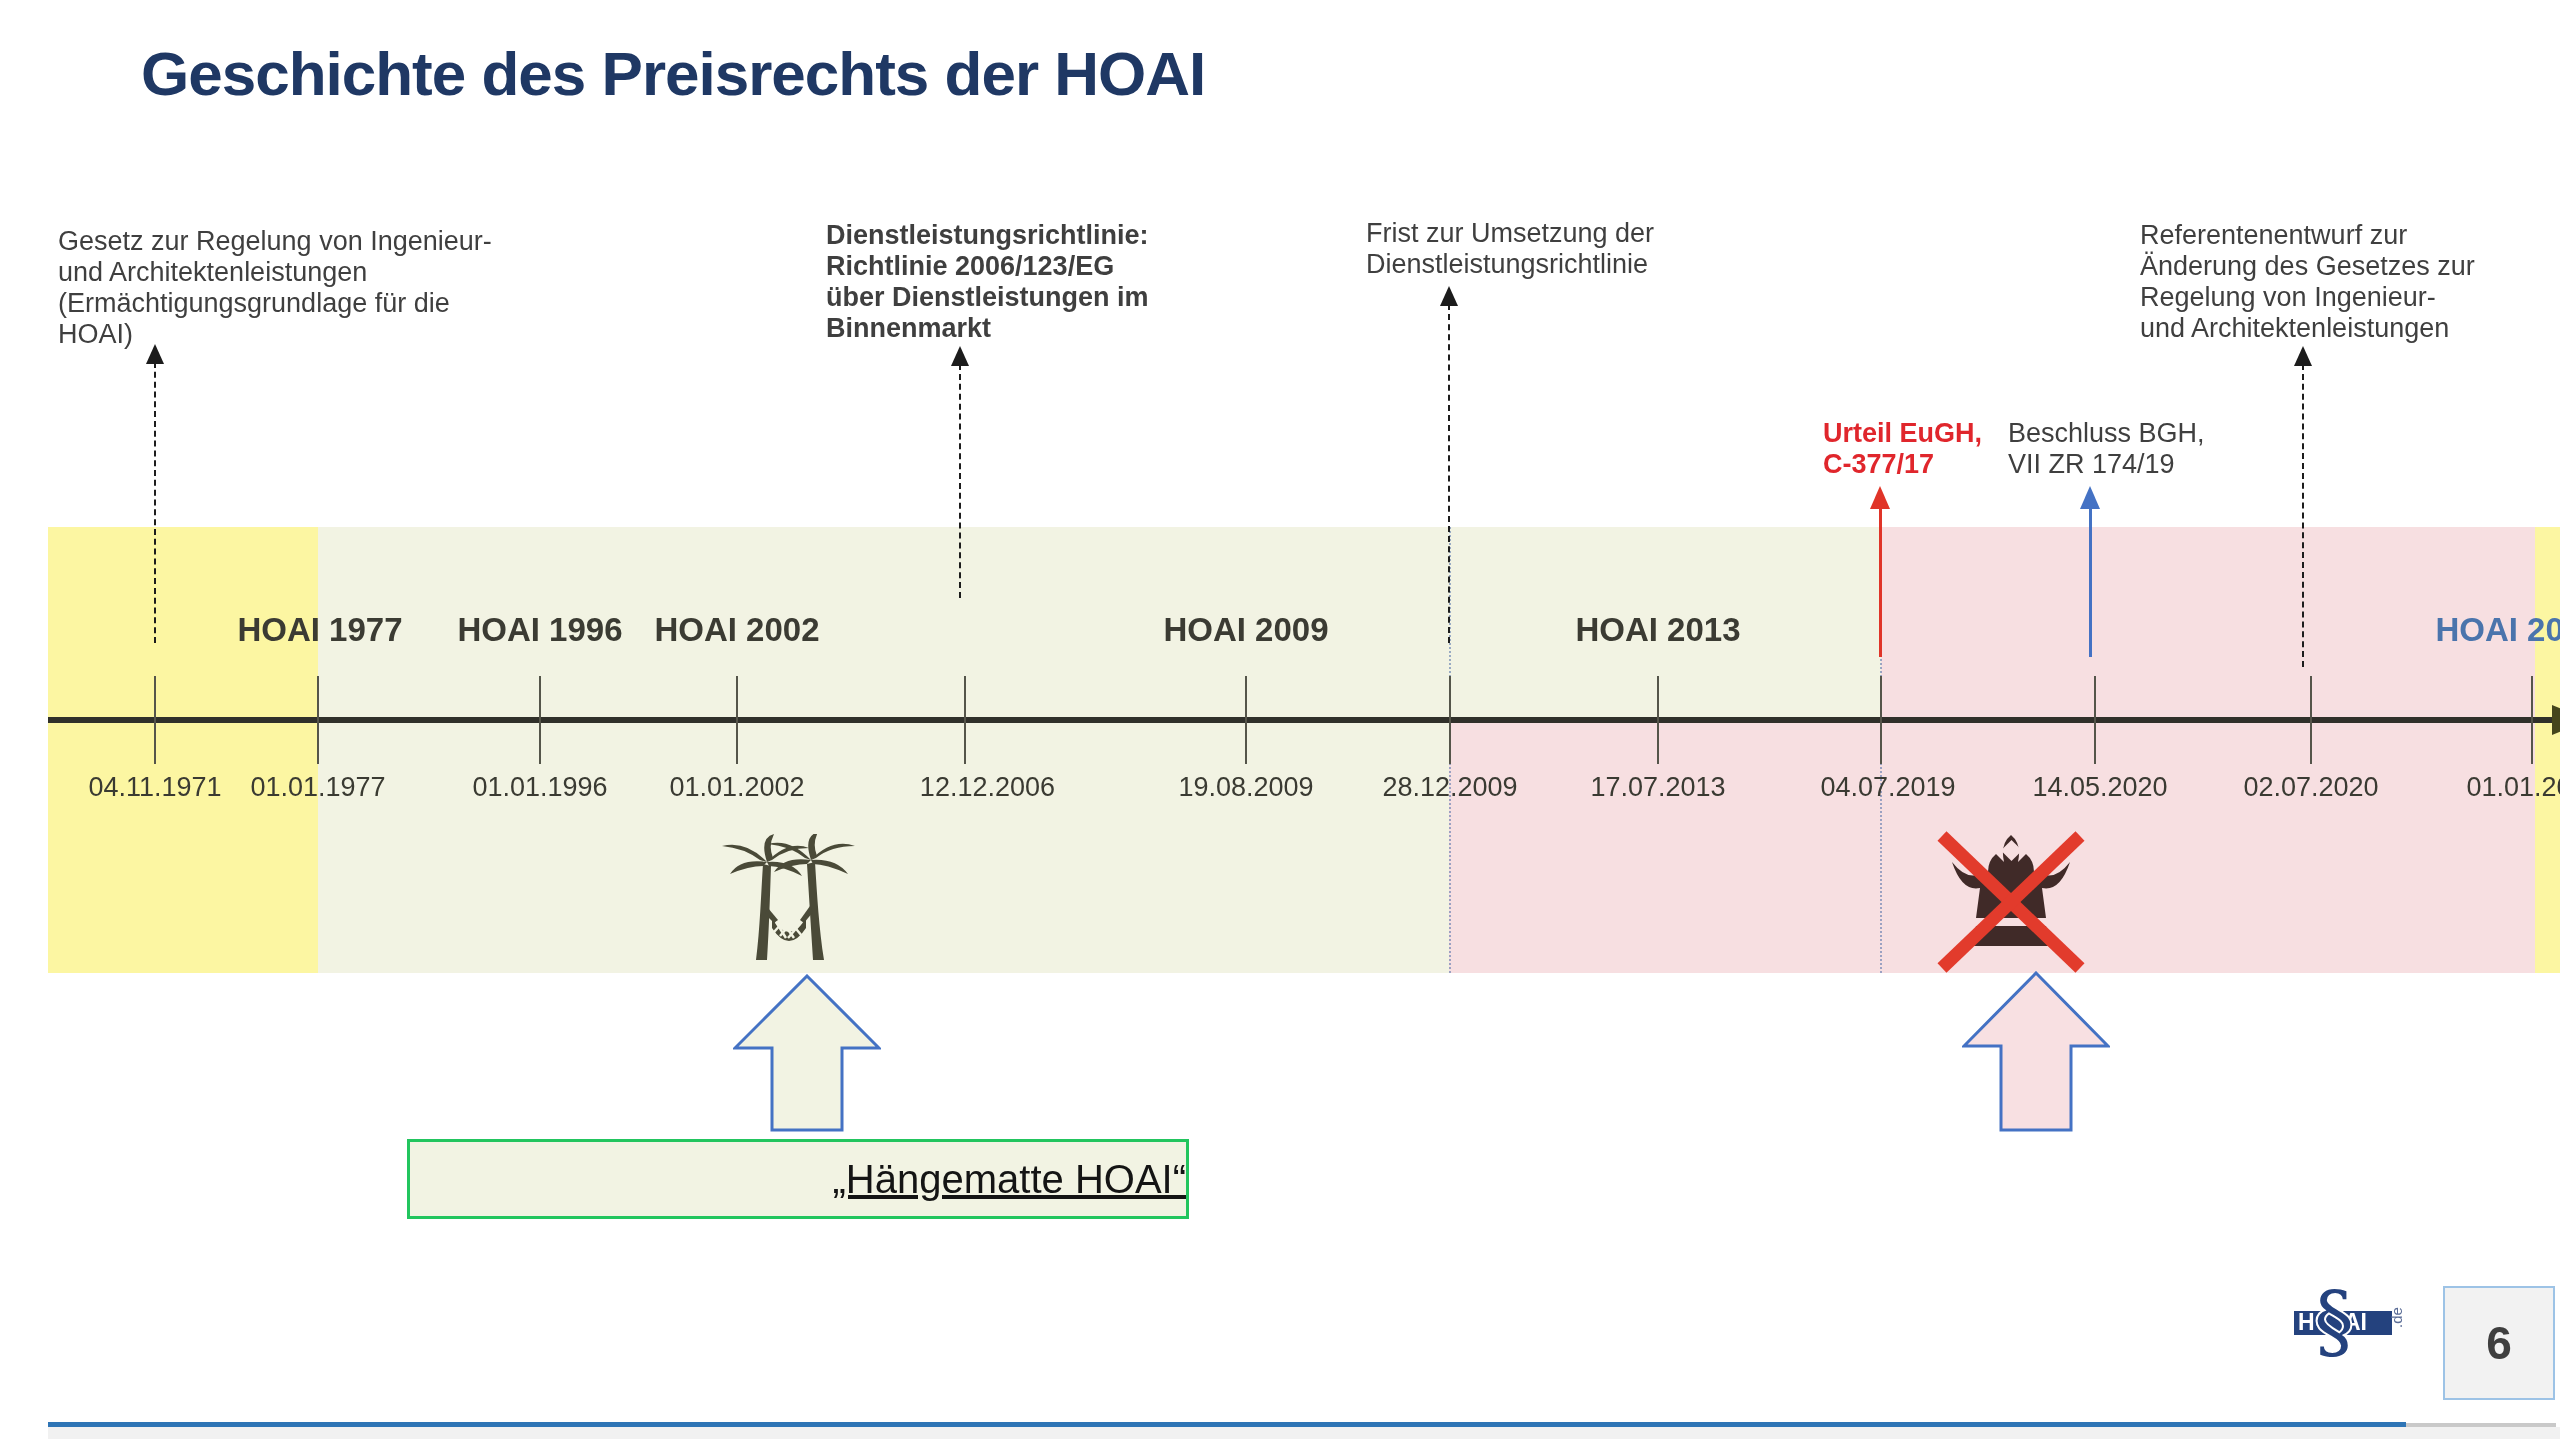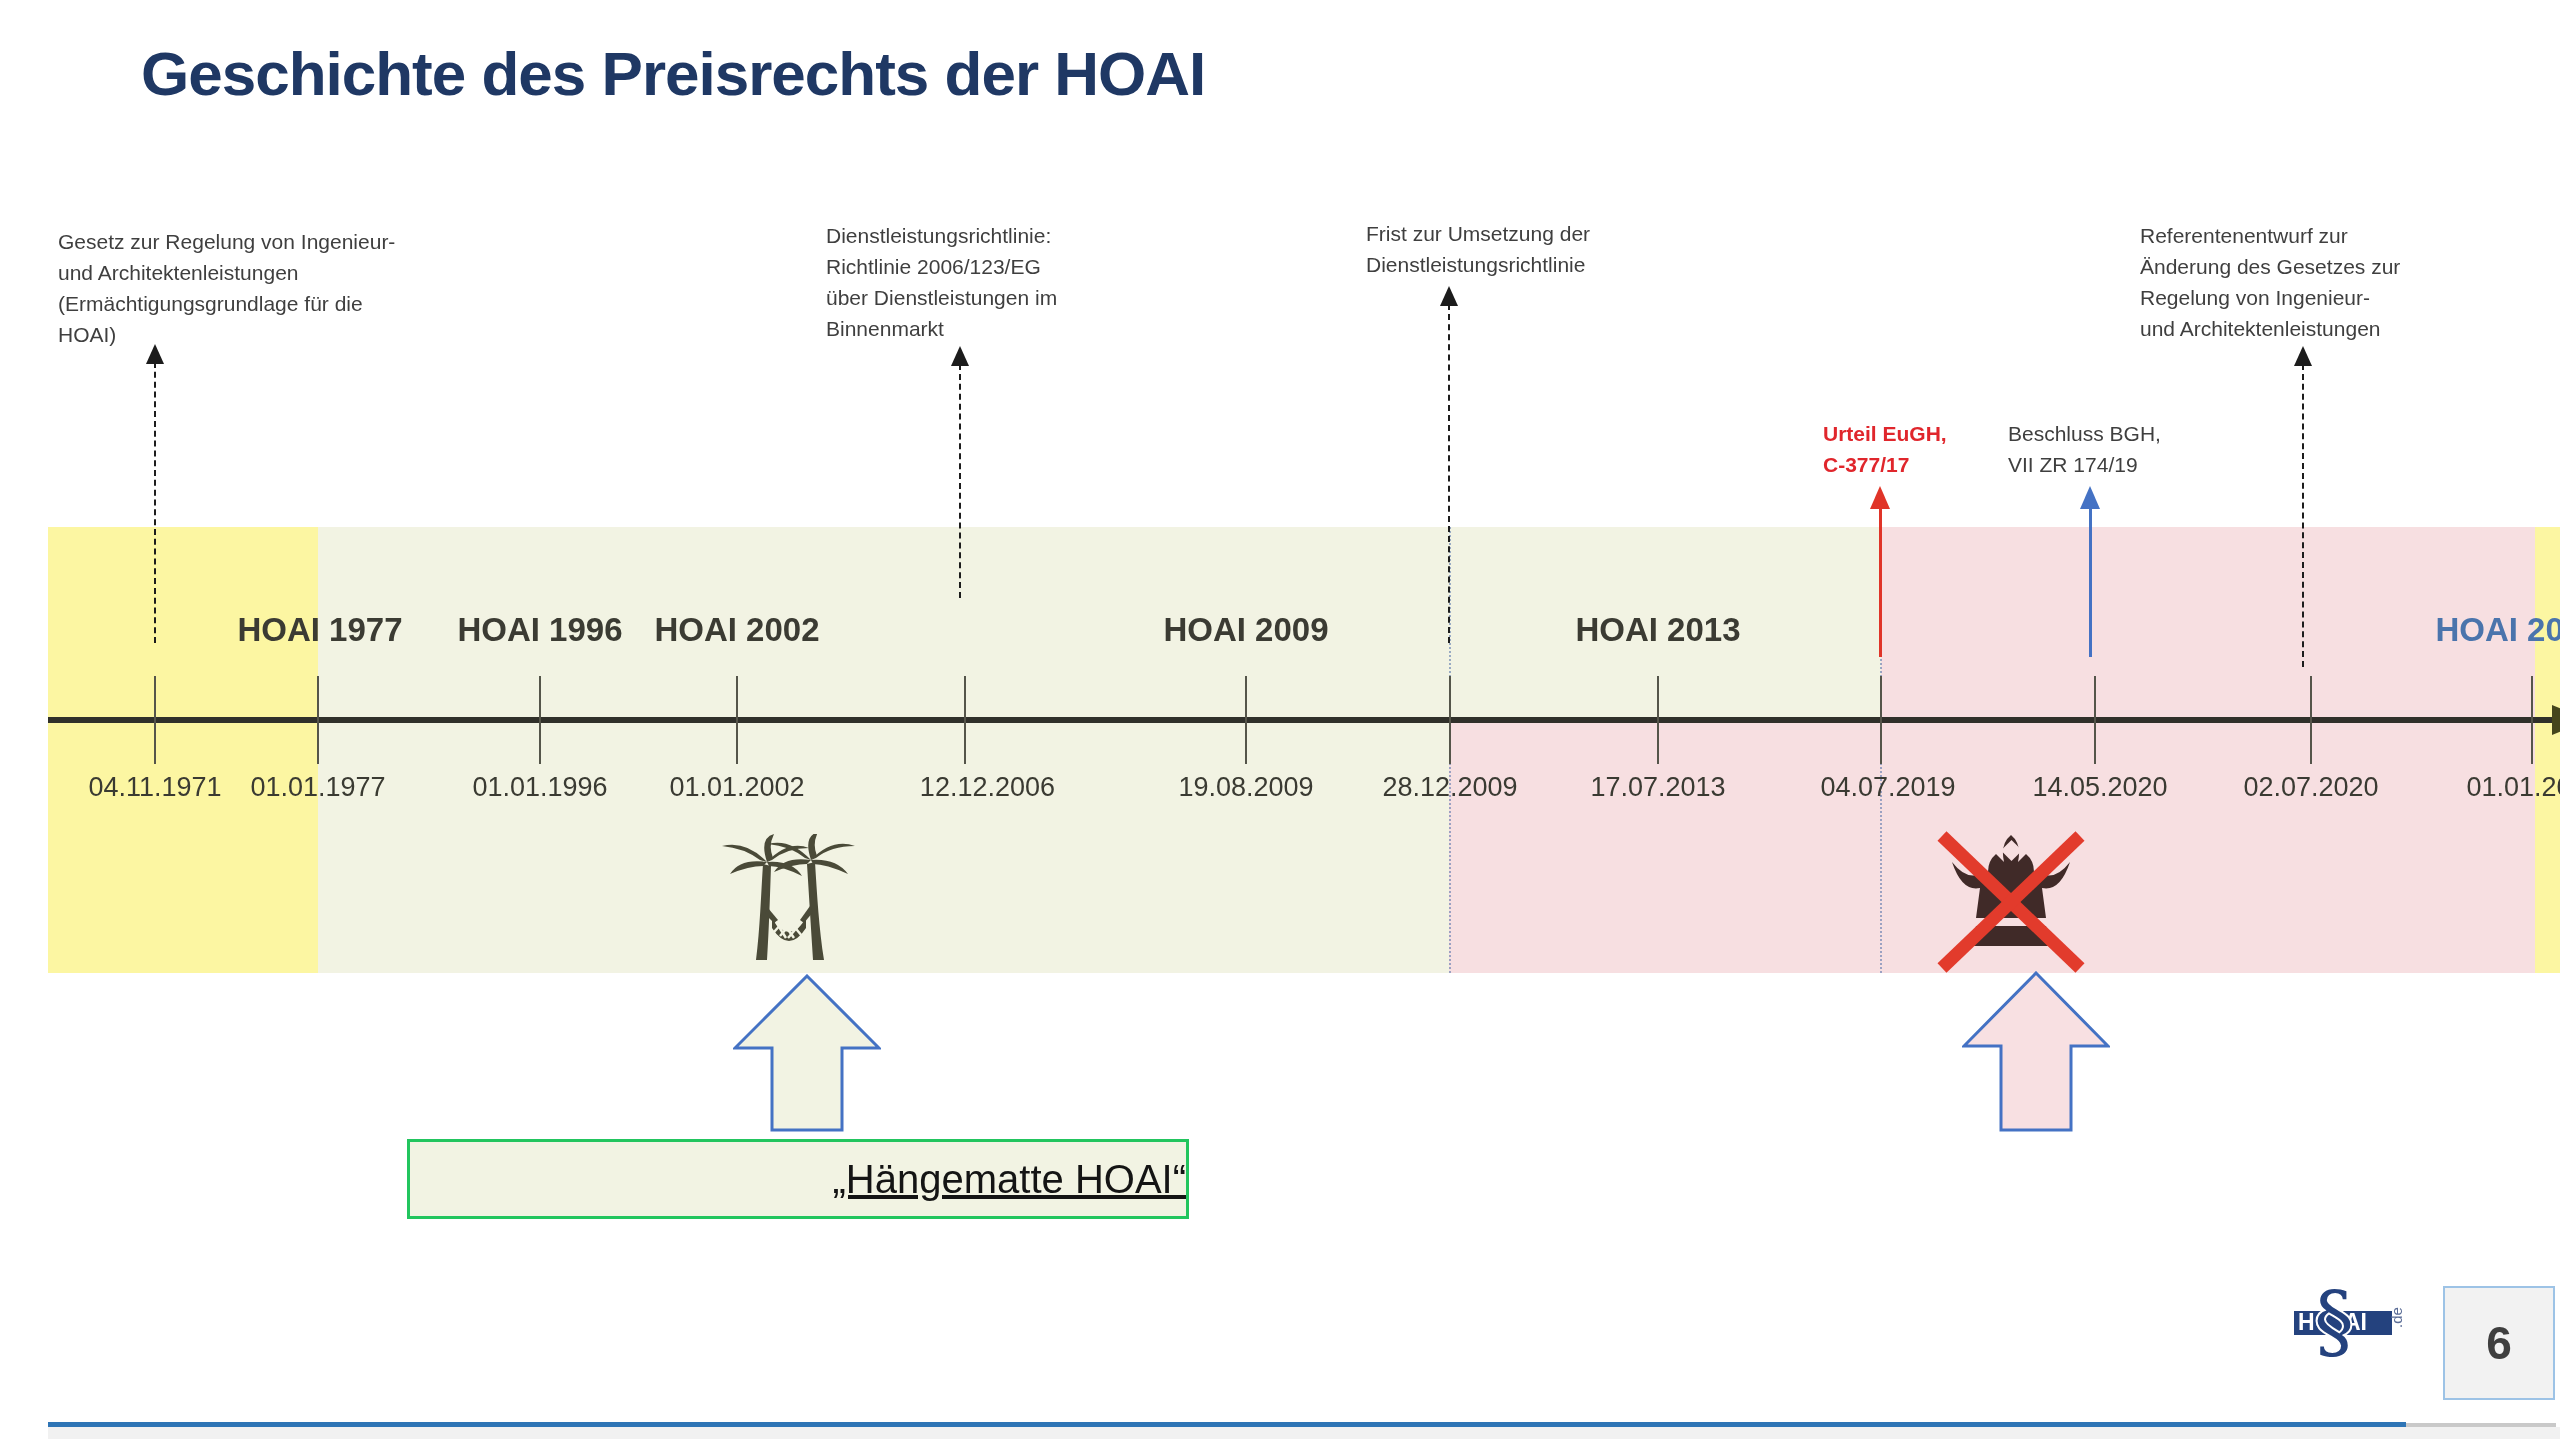--- a/index.html
+++ b/index.html
@@ -19,21 +19,21 @@
   
   .axis{left:0;top:717px;width:2508px;height:6px;background:#30302a;}
   .axis-head{left:2504px;top:705px;width:0;height:0;border-top:15px solid transparent;
              border-bottom:15px solid transparent;border-left:38px solid #45451c;}
   .tick{top:676px;width:2px;height:88px;background:#55554a;}
   .datelabel{top:772px;width:180px;text-align:center;font-size:27px;color:#3a3a32;}
   .hoailabel{top:611px;width:280px;text-align:center;font-size:33px;font-weight:700;color:#3b3b33;}
   .hoai-blue{color:#4a74ac;}
 
   
-  .ann{font-size:21px;line-height:31px;color:#3f3f3f;white-space:pre-line;}
+  .ann{font-size:27px;line-height:31px;color:#3f3f3f;white-space:pre-line;}
   .ann-red{color:#e0262c;font-weight:700;}
   .dash-line{width:0;border-left:2px dashed #1c1c1c;}
   .dash-head{width:0;height:0;border-left:9px solid transparent;border-right:9px solid transparent;
              border-bottom:20px solid #1c1c1c;}
   .solid-line-red{width:3px;background:#e03428;}
   .solid-line-blue{width:3px;background:#4472c4;}
   .head-red{width:0;height:0;border-left:10px solid transparent;border-right:10px solid transparent;
             border-bottom:23px solid #e03428;}
   .head-blue{width:0;height:0;border-left:10px solid transparent;border-right:10px solid transparent;
              border-bottom:23px solid #4472c4;}
@@ -106,21 +106,21 @@
   <div class="abs hoailabel" style="left:1470px;">HOAI 2013</div>
   <div class="abs hoailabel hoai-blue" style="left:2330px;">HOAI 2021</div>
 
   <div class="abs ann" style="left:10px;top:226px;">Gesetz zur Regelung von Ingenieur-
 und Architektenleistungen
 (Ermächtigungsgrundlage für die
 HOAI)</div>
   <div class="abs dash-head" style="left:98px;top:344px;"></div>
   <div class="abs dash-line" style="left:106px;top:362px;height:281px;"></div>
 
-  <div class="abs ann" style="left:778px;top:220px;">Dienstleistungsrichtlinie:
+  <div class="abs ann" style="left:778px;top:220px;font-weight:bold;">Dienstleistungsrichtlinie:
 Richtlinie 2006/123/EG
 über Dienstleistungen im
 Binnenmarkt</div>
   <div class="abs dash-head" style="left:903px;top:346px;"></div>
   <div class="abs dash-line" style="left:911px;top:364px;height:234px;"></div>
 
   <div class="abs ann" style="left:1318px;top:218px;">Frist zur Umsetzung der
 Dienstleistungsrichtlinie</div>
   <div class="abs dash-head" style="left:1392px;top:286px;"></div>
   <div class="abs dash-line" style="left:1400px;top:304px;height:339px;"></div>

